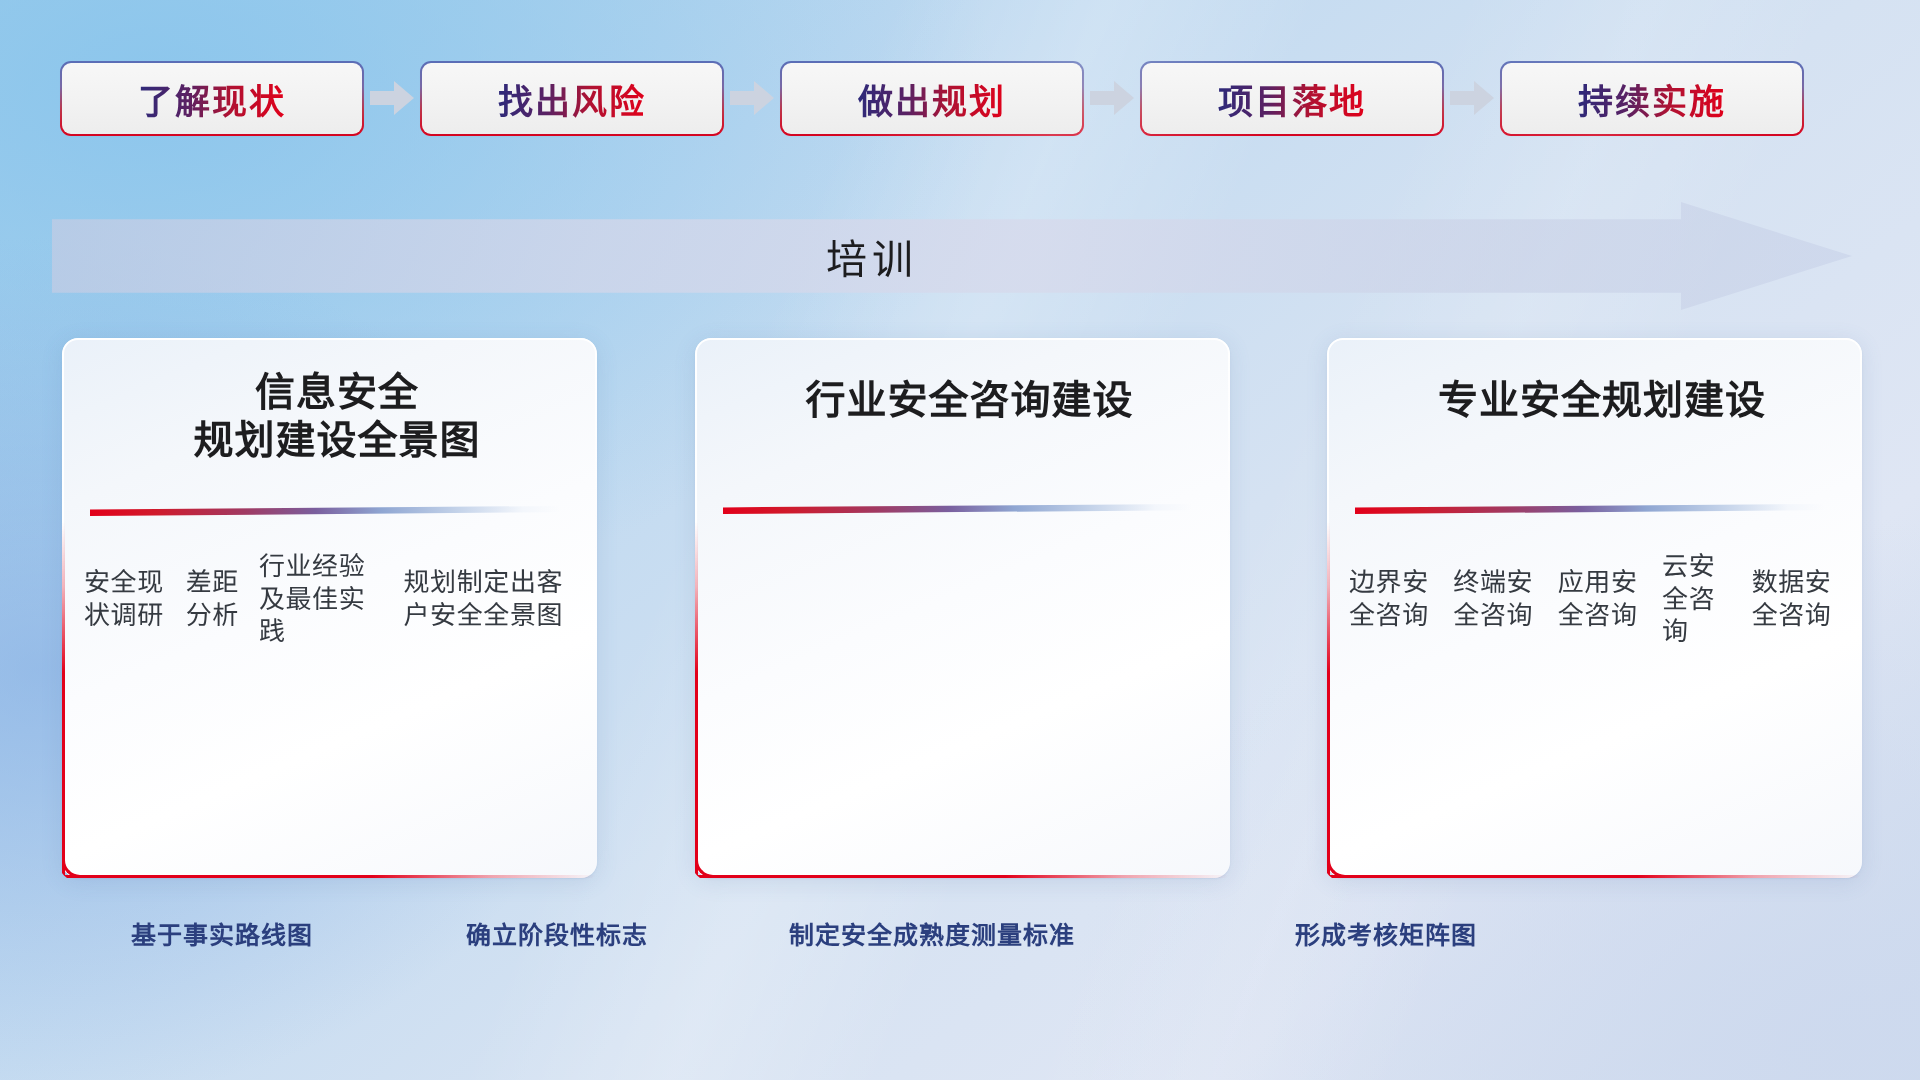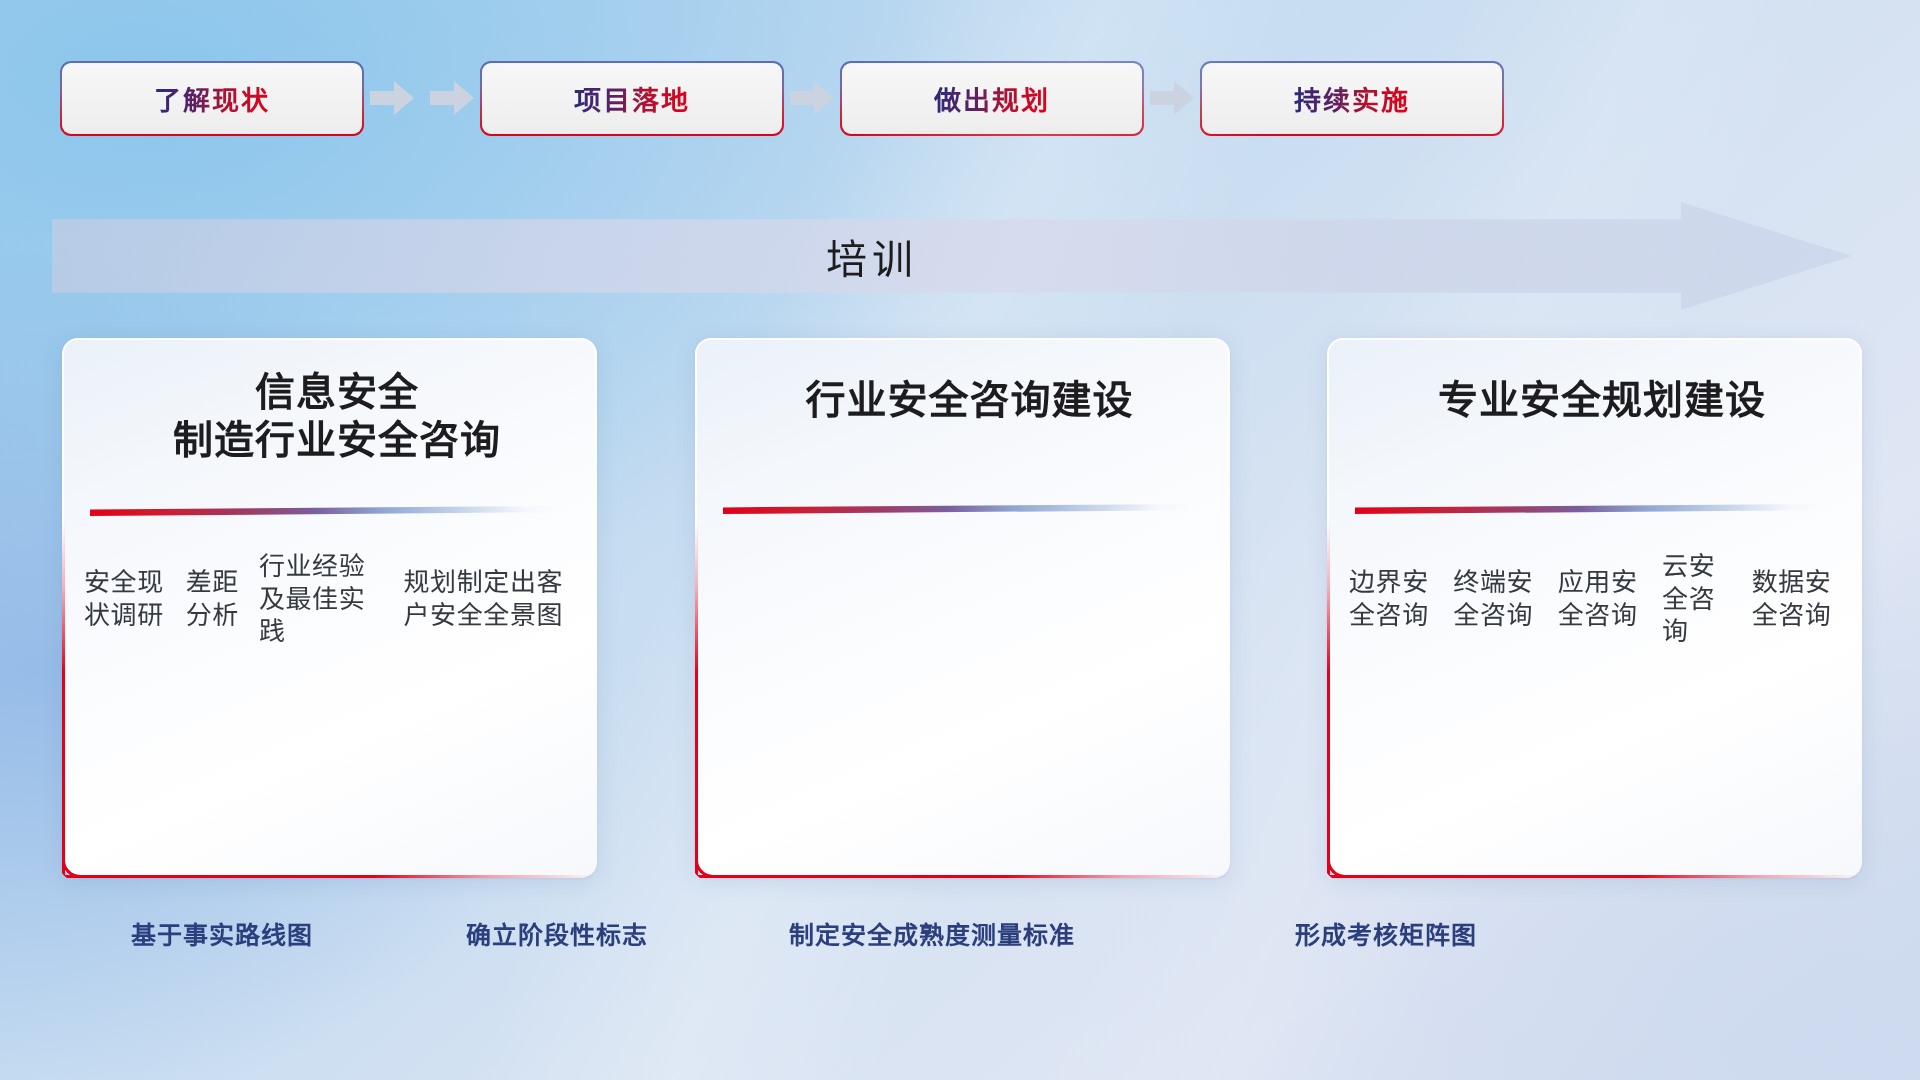--- a/index.html
+++ b/index.html
@@ -39,21 +39,21 @@
     display:flex; align-items:center; justify-content:center;
     box-shadow:0 1px 3px rgba(40,70,120,0.13);
   }
   
   .step-box::before {
     content:""; position:absolute; inset:-2px; border-radius:11px;
     background:linear-gradient(180deg,#5b6fb8 0%,#7b6aa8 34%,#c43347 66%,#e2001a 100%);
     z-index:-1;
   }
   .step-label {
-    font-size:27px; font-weight:700; letter-spacing:2px;
+    font-size:35px; font-weight:700; letter-spacing:2px;
     background:linear-gradient(92deg,#2d2a7a 0%,#5a2163 34%,#b01232 62%,#e2001a 100%);
     -webkit-background-clip:text; background-clip:text;
     -webkit-text-fill-color:transparent; color:#c01030;
   }
   .step-arrow { width:60px; display:flex; align-items:center; justify-content:center; }
   .step-arrow svg { display:block; }
 
   
   .banner {
     position:absolute; left:52px; top:202px; width:1800px; height:108px;
@@ -158,41 +158,44 @@
       <span class="step-label">了解现状</span>
     </div>
     <span class="step-arrow">
       <svg width="44" height="34" viewBox="0 0 44 34" aria-hidden="true">
         <path d="M0 10 H24 V0 L44 17 L24 34 V24 H0 Z" fill="#ccd3e0"></path>
       </svg>
     </span>
   </div>
 
   <div class="step-wrap">
+    <div class="step-box">
+      <span class="step-label">找出风险</span>
+    </div>
+    <span class="step-arrow">
+      <svg width="44" height="34" viewBox="0 0 44 34" aria-hidden="true">
+        <path d="M0 10 H24 V0 L44 17 L24 34 V24 H0 Z" fill="#ccd3e0"></path>
+      </svg>
+    </span>
+  </div>
+
+  <div class="step-wrap">
+    <div class="step-box">
+      <span class="step-label">做出规划</span>
+    </div>
     <span class="step-arrow">
       <svg width="44" height="34" viewBox="0 0 44 34" aria-hidden="true">
         <path d="M0 10 H24 V0 L44 17 L24 34 V24 H0 Z" fill="#ccd3e0"></path>
       </svg>
     </span>
   </div>
 
   <div class="step-wrap">
     <div class="step-box">
       <span class="step-label">项目落地</span>
-    </div>
-    <span class="step-arrow">
-      <svg width="44" height="34" viewBox="0 0 44 34" aria-hidden="true">
-        <path d="M0 10 H24 V0 L44 17 L24 34 V24 H0 Z" fill="#ccd3e0"></path>
-      </svg>
-    </span>
-  </div>
-
-  <div class="step-wrap">
-    <div class="step-box">
-      <span class="step-label">做出规划</span>
     </div>
     <span class="step-arrow">
       <svg width="44" height="34" viewBox="0 0 44 34" aria-hidden="true">
         <path d="M0 10 H24 V0 L44 17 L24 34 V24 H0 Z" fill="#ccd3e0"></path>
       </svg>
     </span>
   </div>
 
   <div class="step-wrap">
     <div class="step-box">
@@ -206,21 +209,21 @@
   <div class="banner-shape"></div>
   <div class="banner-title">培训</div>
 </div>
 
 <div class="cards">
 
   <div class="card">
     <div class="card-accent"></div>
     <div class="card-title two-line">
       <div>信息安全</div>
-      <div>制造行业安全咨询</div>
+      <div>规划建设全景图</div>
     </div>
     <div class="card-divider"></div>
     <ul class="card-list">
       <li>安全现状调研</li>
       <li>差距分析</li>
       <li>行业经验及最佳实践</li>
       <li>规划制定出客户安全全景图</li>
     </ul>
   </div>
 

